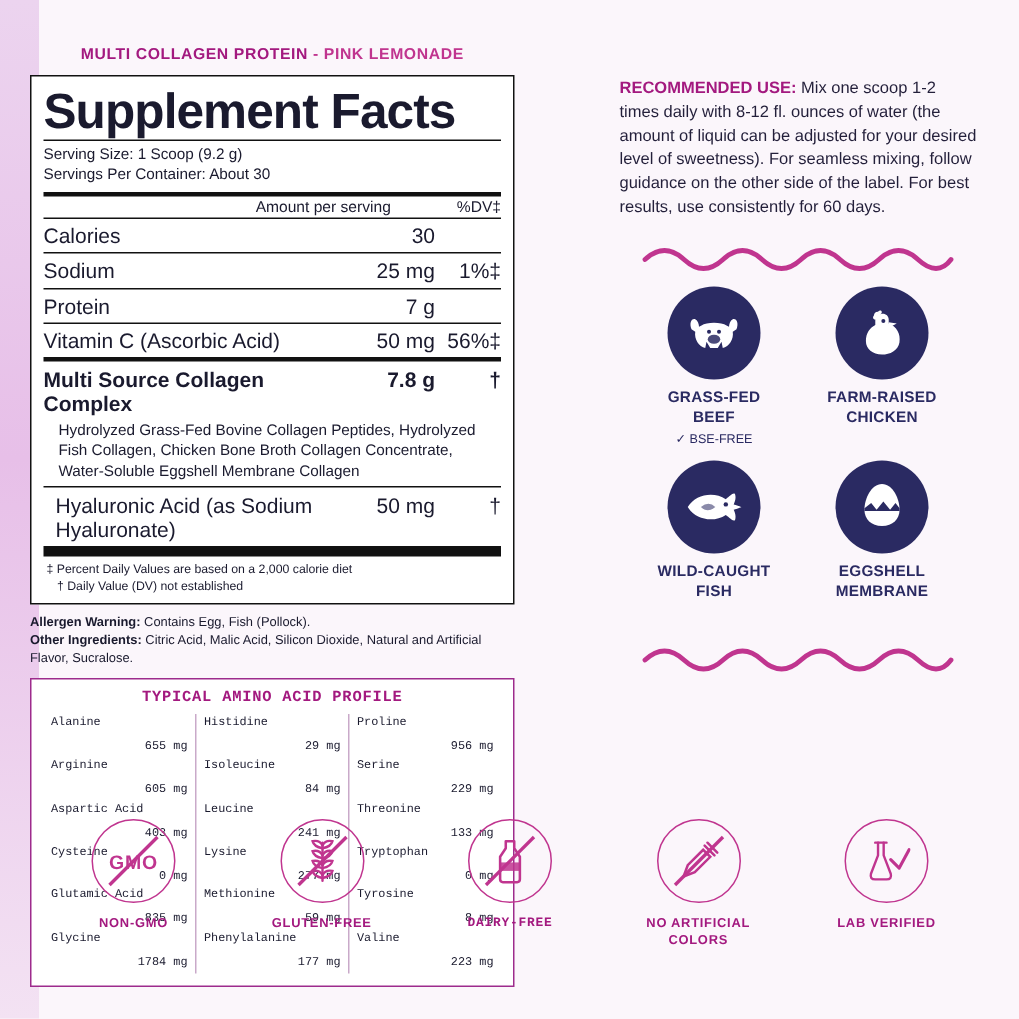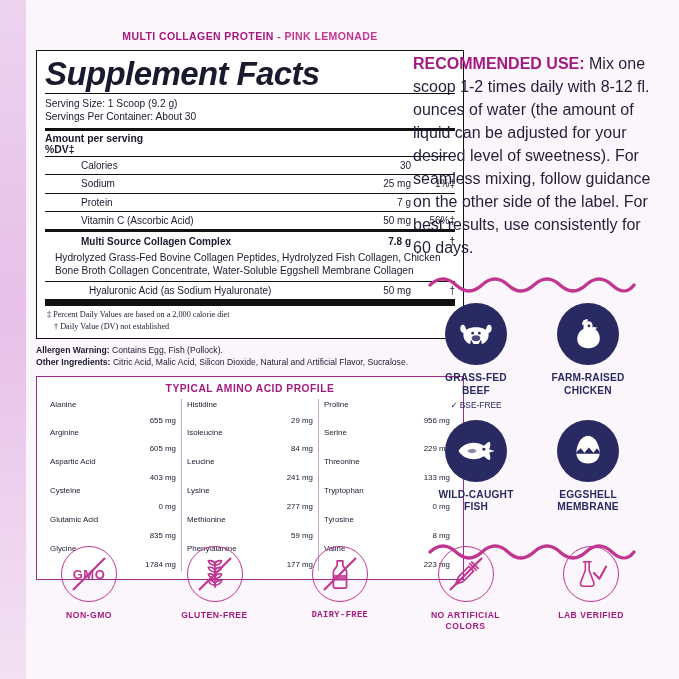--- a/index.html
+++ b/index.html
@@ -12,72 +12,73 @@
     position:relative;
   }
   
   .left-stripe{
     position:absolute;left:0;top:0;width:26px;height:679px;
     background:linear-gradient(180deg,#ecd4ef 0%, #e7bfe8 45%, #f3e2f3 100%);
   }
   .page{position:absolute;inset:0;}
 
   
-  .left-col{position:absolute;left:36px;top:30px;width:428px;}
+  .left-col{position:absolute;left:20px;top:30px;width:323px;}
   .product-title{
     font-size:10.5px;font-weight:bold;letter-spacing:.4px;
     color:#a3197f;text-align:center;margin-bottom:8px;
   }
   .product-title .flavor{color:#c0358f;}
 
   .facts-box{
     border:1.6px solid #111;background:#fff;
     padding:6px 8px 5px 8px;
   }
   .facts-title{
     font-size:33px;font-weight:bold;letter-spacing:-.6px;
-    line-height:1.03;margin:0 0 2px 0;font-style:italic;
+    line-height:1.03;margin:0 0 2px 0;
   }
   .rule-thin{border-bottom:1px solid #111;}
   .rule-med{border-bottom:3.5px solid #111;}
   .rule-thick{border-bottom:7px solid #111;}
   .serv{font-size:10.2px;line-height:1.32;}
-  .hdr-row{display:flex;justify-content:flex-end;font-size:10.4px;font-weight:bold;padding:2px 0 1px 0;flex-direction:column;}
+  .hdr-row{display:flex;justify-content:flex-end;font-size:10.4px;font-weight:normal;padding:2px 0 1px 0;}
   .hdr-row .aps{margin-right:44px;}
-  .nrow{display:flex;align-items:flex-end;font-size:10px;padding:3.2px 0 3.2px 0;margin-left:36px;}
+  .nrow{display:flex;align-items:flex-start;font-size:14px;padding:3.2px 0 3.2px 0;}
   .nrow .nm{flex:1;}
   .nrow .amt{text-align:right;min-width:56px;}
   .nrow .dv{text-align:right;min-width:44px;}
   .nrow.bold{font-weight:bold;}
   .nrow.indent .nm{padding-left:8px;}
   .blend-desc{font-size:10.2px;line-height:1.33;padding:1px 0 3px 10px;}
-  .footnotes{font-size:8.2px;line-height:1.42;padding:3px 0 0 2px;font-family:Liberation Serif, serif;}
+  .footnotes{font-size:8.2px;line-height:1.42;padding:3px 0 0 2px;}
   .footnotes .ind{padding-left:7px;}
   .other{font-size:8.6px;line-height:1.4;margin-top:5px;}
   .other b{font-weight:bold;}
 
   
   .amino-box{
     margin-top:8px;border:1.3px solid #9d2b8c;background:#fff;
     padding:6px 8px 8px 8px;
+    font-family:Liberation Mono, monospace;
   }
   .amino-title{
     text-align:center;font-size:10.3px;font-weight:bold;color:#a3197f;
     letter-spacing:.5px;margin-bottom:5px;
   }
   .amino-cols{display:flex;}
   .amino-col{flex:1;padding:0 5px;}
   .amino-col + .amino-col{border-left:1px solid #c9a9c9;}
   .arow{display:flex;font-size:7.9px;line-height:1.62;}
   .arow .an{flex:1;}
   .arow .av{text-align:right;white-space:nowrap;margin-top:16px;}
 
   
   .right-col{position:absolute;left:413px;top:52px;width:238px;}
-  .rec-text{font-size:16px;line-height:1.44;color:#231f3a;}
+  .rec-text{font-size:11px;line-height:1.44;color:#231f3a;}
   .rec-text b{color:#a3197f;font-weight:bold;}
 
   .wave{display:block;margin:14px auto 10px auto;}
 
   .badges{display:flex;flex-wrap:wrap;justify-content:center;margin-top:2px;}
   .badge{width:112px;text-align:center;margin-bottom:10px;}
   .circle{
     width:62px;height:62px;border-radius:50%;background:#2a2a62;
     margin:0 auto 7px auto;display:flex;align-items:center;justify-content:center;
   }

